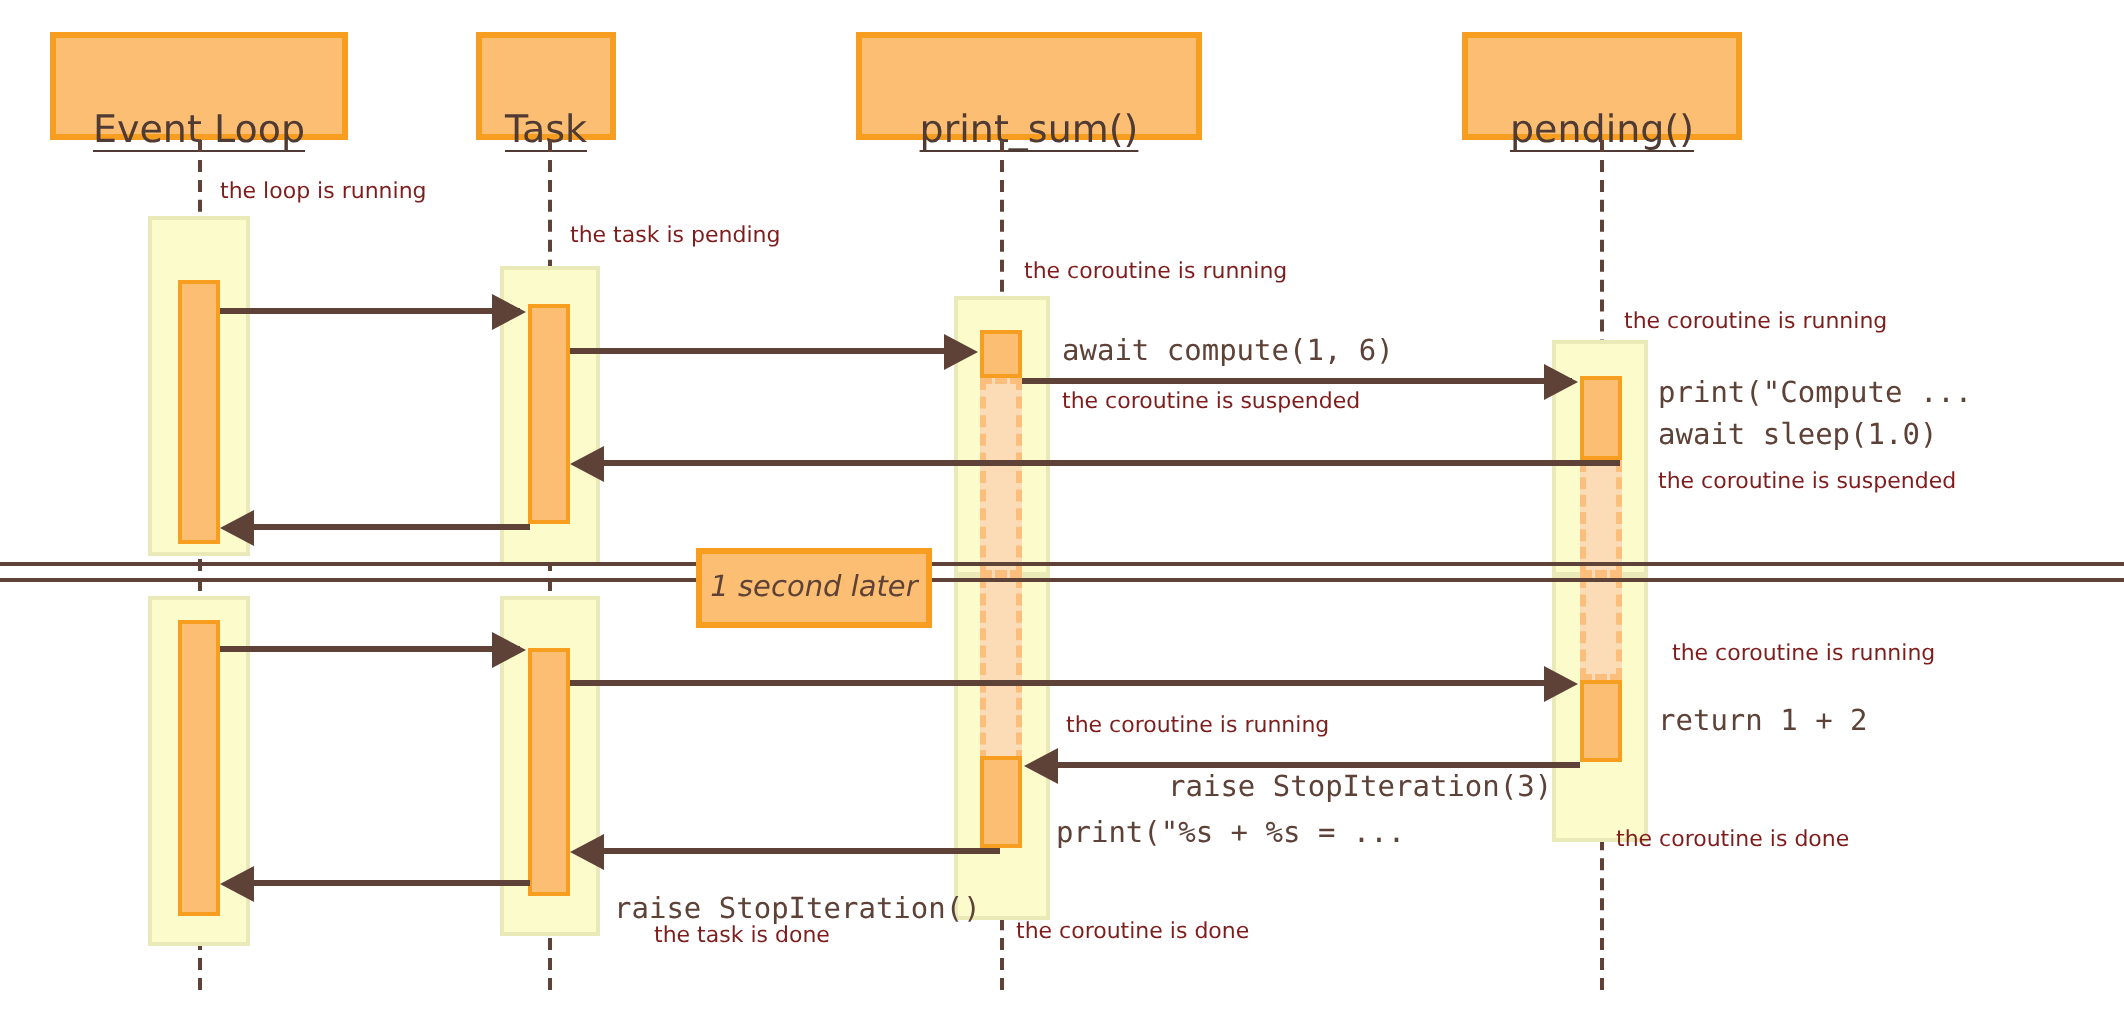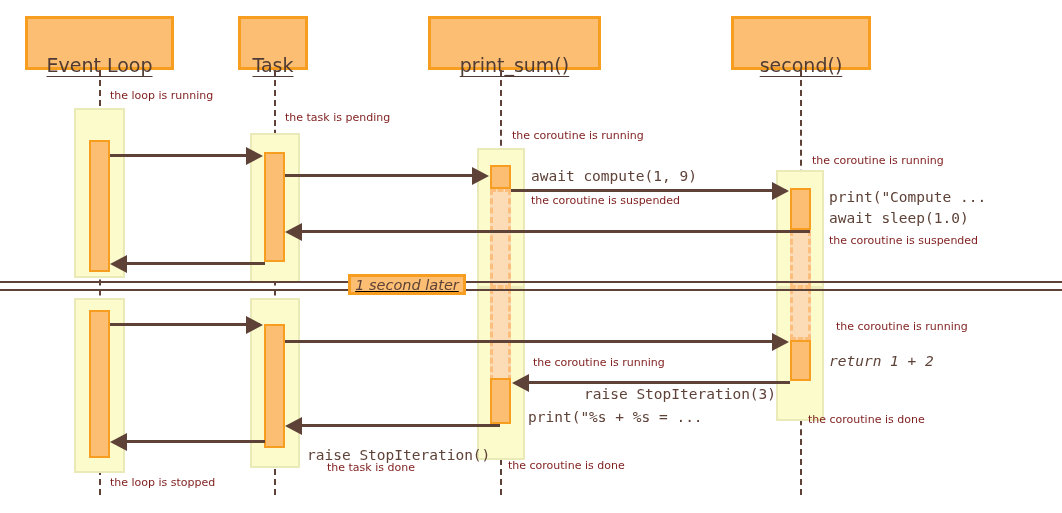--- a/index.html
+++ b/index.html
@@ -131,21 +131,21 @@
 
   <div class="participant" style="left:238px; top:16px; width:70px; height:54px;">
     <span class="plabel">Task</span>
   </div>
 
   <div class="participant" style="left:428px; top:16px; width:173px; height:54px;">
     <span class="plabel">print_sum()</span>
   </div>
 
   <div class="participant" style="left:731px; top:16px; width:140px; height:54px;">
-    <span class="plabel">second()</span>
+    <span class="plabel">pending()</span>
   </div>
 
   <div class="lifeline" style="left:99px; top:70px; height:425px;"></div>
   <div class="lifeline" style="left:274px; top:70px; height:425px;"></div>
   <div class="lifeline" style="left:500px; top:70px; height:425px;"></div>
   <div class="lifeline" style="left:800px; top:70px; height:425px;"></div>
 
   <div class="statebox" style="left:74px; top:108px; width:51px; height:170px;"></div>
 
   <div class="statebox" style="left:250px; top:133px; width:50px; height:150px;"></div>
@@ -187,31 +187,31 @@
   <div class="activation" style="left:490px; top:378px; width:21px; height:46px;"></div>
 
   <div class="arrowline" style="left:110px; top:154px; width:150px;"></div>
   <div class="arrowhead right" style="left:246px; top:147px;"></div>
 
   <div class="arrowline" style="left:285px; top:174px; width:200px;"></div>
   <div class="arrowhead right" style="left:472px; top:167px;"></div>
 
   <div class="arrowline" style="left:511px; top:189px; width:275px;"></div>
   <div class="arrowhead right" style="left:772px; top:182px;"></div>
-  <div class="code" style="left:531px; top:168px;">await compute(1, 9)</div>
+  <div class="code" style="left:531px; top:168px;">await compute(1, 6)</div>
 
   <div class="arrowline" style="left:290px; top:230px; width:520px;"></div>
   <div class="arrowhead left" style="left:285px; top:223px;"></div>
 
   <div class="arrowline" style="left:115px; top:262px; width:150px;"></div>
   <div class="arrowhead left" style="left:110px; top:255px;"></div>
 
   <div class="dividerline" style="top:281px;"></div>
   <div class="dividerline" style="top:289px;"></div>
-  <div class="dividerbox" style="left:348px; top:274px; width:118px; height:21px;text-decoration:underline;">
+  <div class="dividerbox" style="left:348px; top:274px; width:118px; height:40px;">
     <span class="dlabel">1 second later</span>
   </div>
 
   <div class="arrowline" style="left:110px; top:323px; width:150px;"></div>
   <div class="arrowhead right" style="left:246px; top:316px;"></div>
 
   <div class="arrowline" style="left:285px; top:340px; width:500px;"></div>
   <div class="arrowhead right" style="left:772px; top:333px;"></div>
 
   <div class="arrowline" style="left:517px; top:381px; width:273px;"></div>
@@ -220,29 +220,28 @@
 
   <div class="arrowline" style="left:290px; top:424px; width:210px;"></div>
   <div class="arrowhead left" style="left:285px; top:417px;"></div>
   <div class="code" style="left:307px; top:427px;margin-top:20px;">raise StopIteration()</div>
 
   <div class="arrowline" style="left:115px; top:440px; width:150px;"></div>
   <div class="arrowhead left" style="left:110px; top:433px;"></div>
 
   <div class="code" style="left:829px; top:189px;">print("Compute ...</div>
   <div class="code" style="left:829px; top:210px;">await sleep(1.0)</div>
-  <div class="code" style="left:829px; top:353px;font-style:italic;">return 1 + 2</div>
+  <div class="code" style="left:829px; top:353px;">return 1 + 2</div>
   <div class="code" style="left:528px; top:409px;">print("%s + %s = ...</div>
 
   <div class="note" style="left:110px; top:89px;">the loop is running</div>
   <div class="note" style="left:285px; top:111px;">the task is pending</div>
   <div class="note" style="left:512px; top:129px;">the coroutine is running</div>
   <div class="note" style="left:812px; top:154px;">the coroutine is running</div>
   <div class="note" style="left:531px; top:194px;">the coroutine is suspended</div>
   <div class="note" style="left:829px; top:234px;">the coroutine is suspended</div>
   <div class="note" style="left:836px; top:320px;">the coroutine is running</div>
   <div class="note" style="left:533px; top:356px;">the coroutine is running</div>
   <div class="note" style="left:808px; top:413px;">the coroutine is done</div>
   <div class="note" style="left:508px; top:459px;">the coroutine is done</div>
   <div class="note" style="left:283px; top:461px;margin-left:44px;">the task is done</div>
-  <div class="note" style="left:110px; top:476px;">the loop is stopped</div>
 
 </div>
 
 </body></html>

